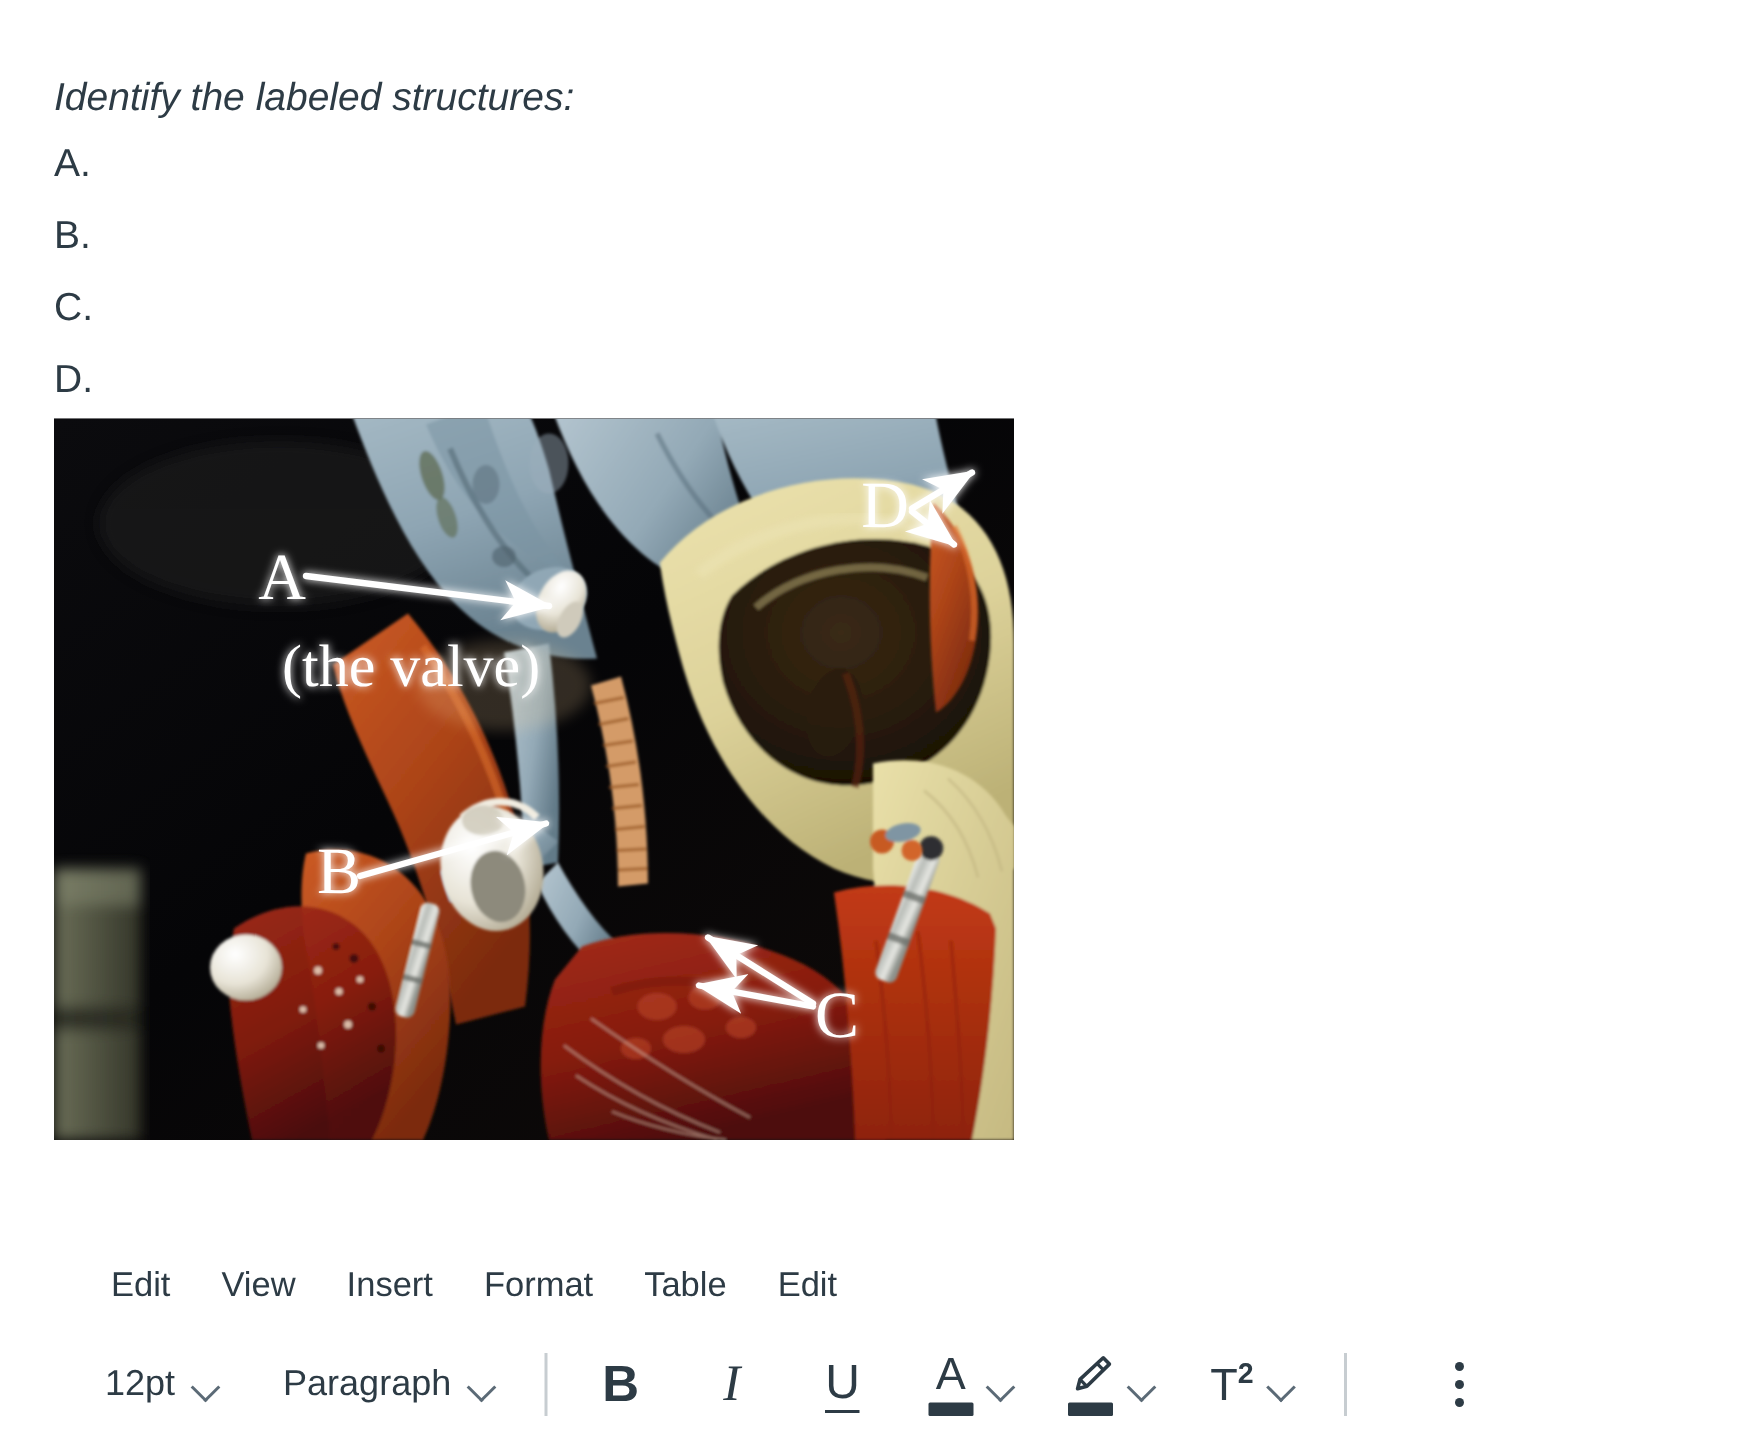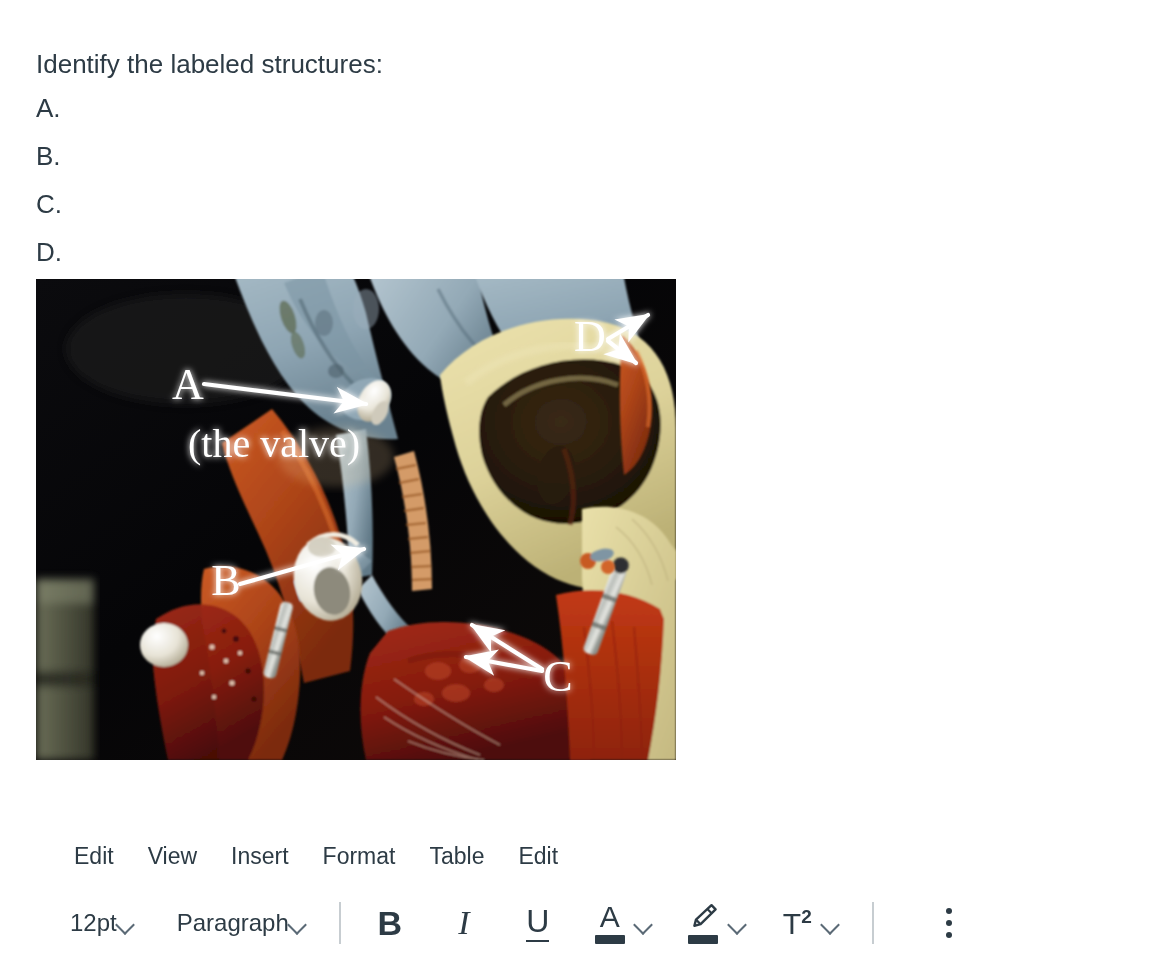--- a/index.html
+++ b/index.html
@@ -21,20 +21,21 @@
     left: 36px;
     top: 44px;
     width: 700px;
   }
   .question-prompt {
     font-size: 26px;
     line-height: 40px;
     color: #2D3B45;
     font-weight: 400;
     white-space: pre;
+    font-style: italic;
   }
   .answer-line {
     font-size: 26px;
     line-height: 48px;
     color: #2D3B45;
     font-weight: 400;
     white-space: pre;
   }
 
   
@@ -76,21 +77,21 @@
     width: 1170px; height: 70px;
     display: flex;
     align-items: center;
     padding-left: 60px;
     background: #ffffff;
   }
 
   .tb-select {
     display: flex;
     align-items: center;
-    gap: 0;
+    gap: 12px;
     padding: 4px 10px;
     cursor: pointer;
     border-radius: 3px;
     white-space: nowrap;
     text-align: right;
   }
   .tb-select-label { font-size: 24px; color:#2D3B45; }
 
   .chev {
     display:inline-block;

